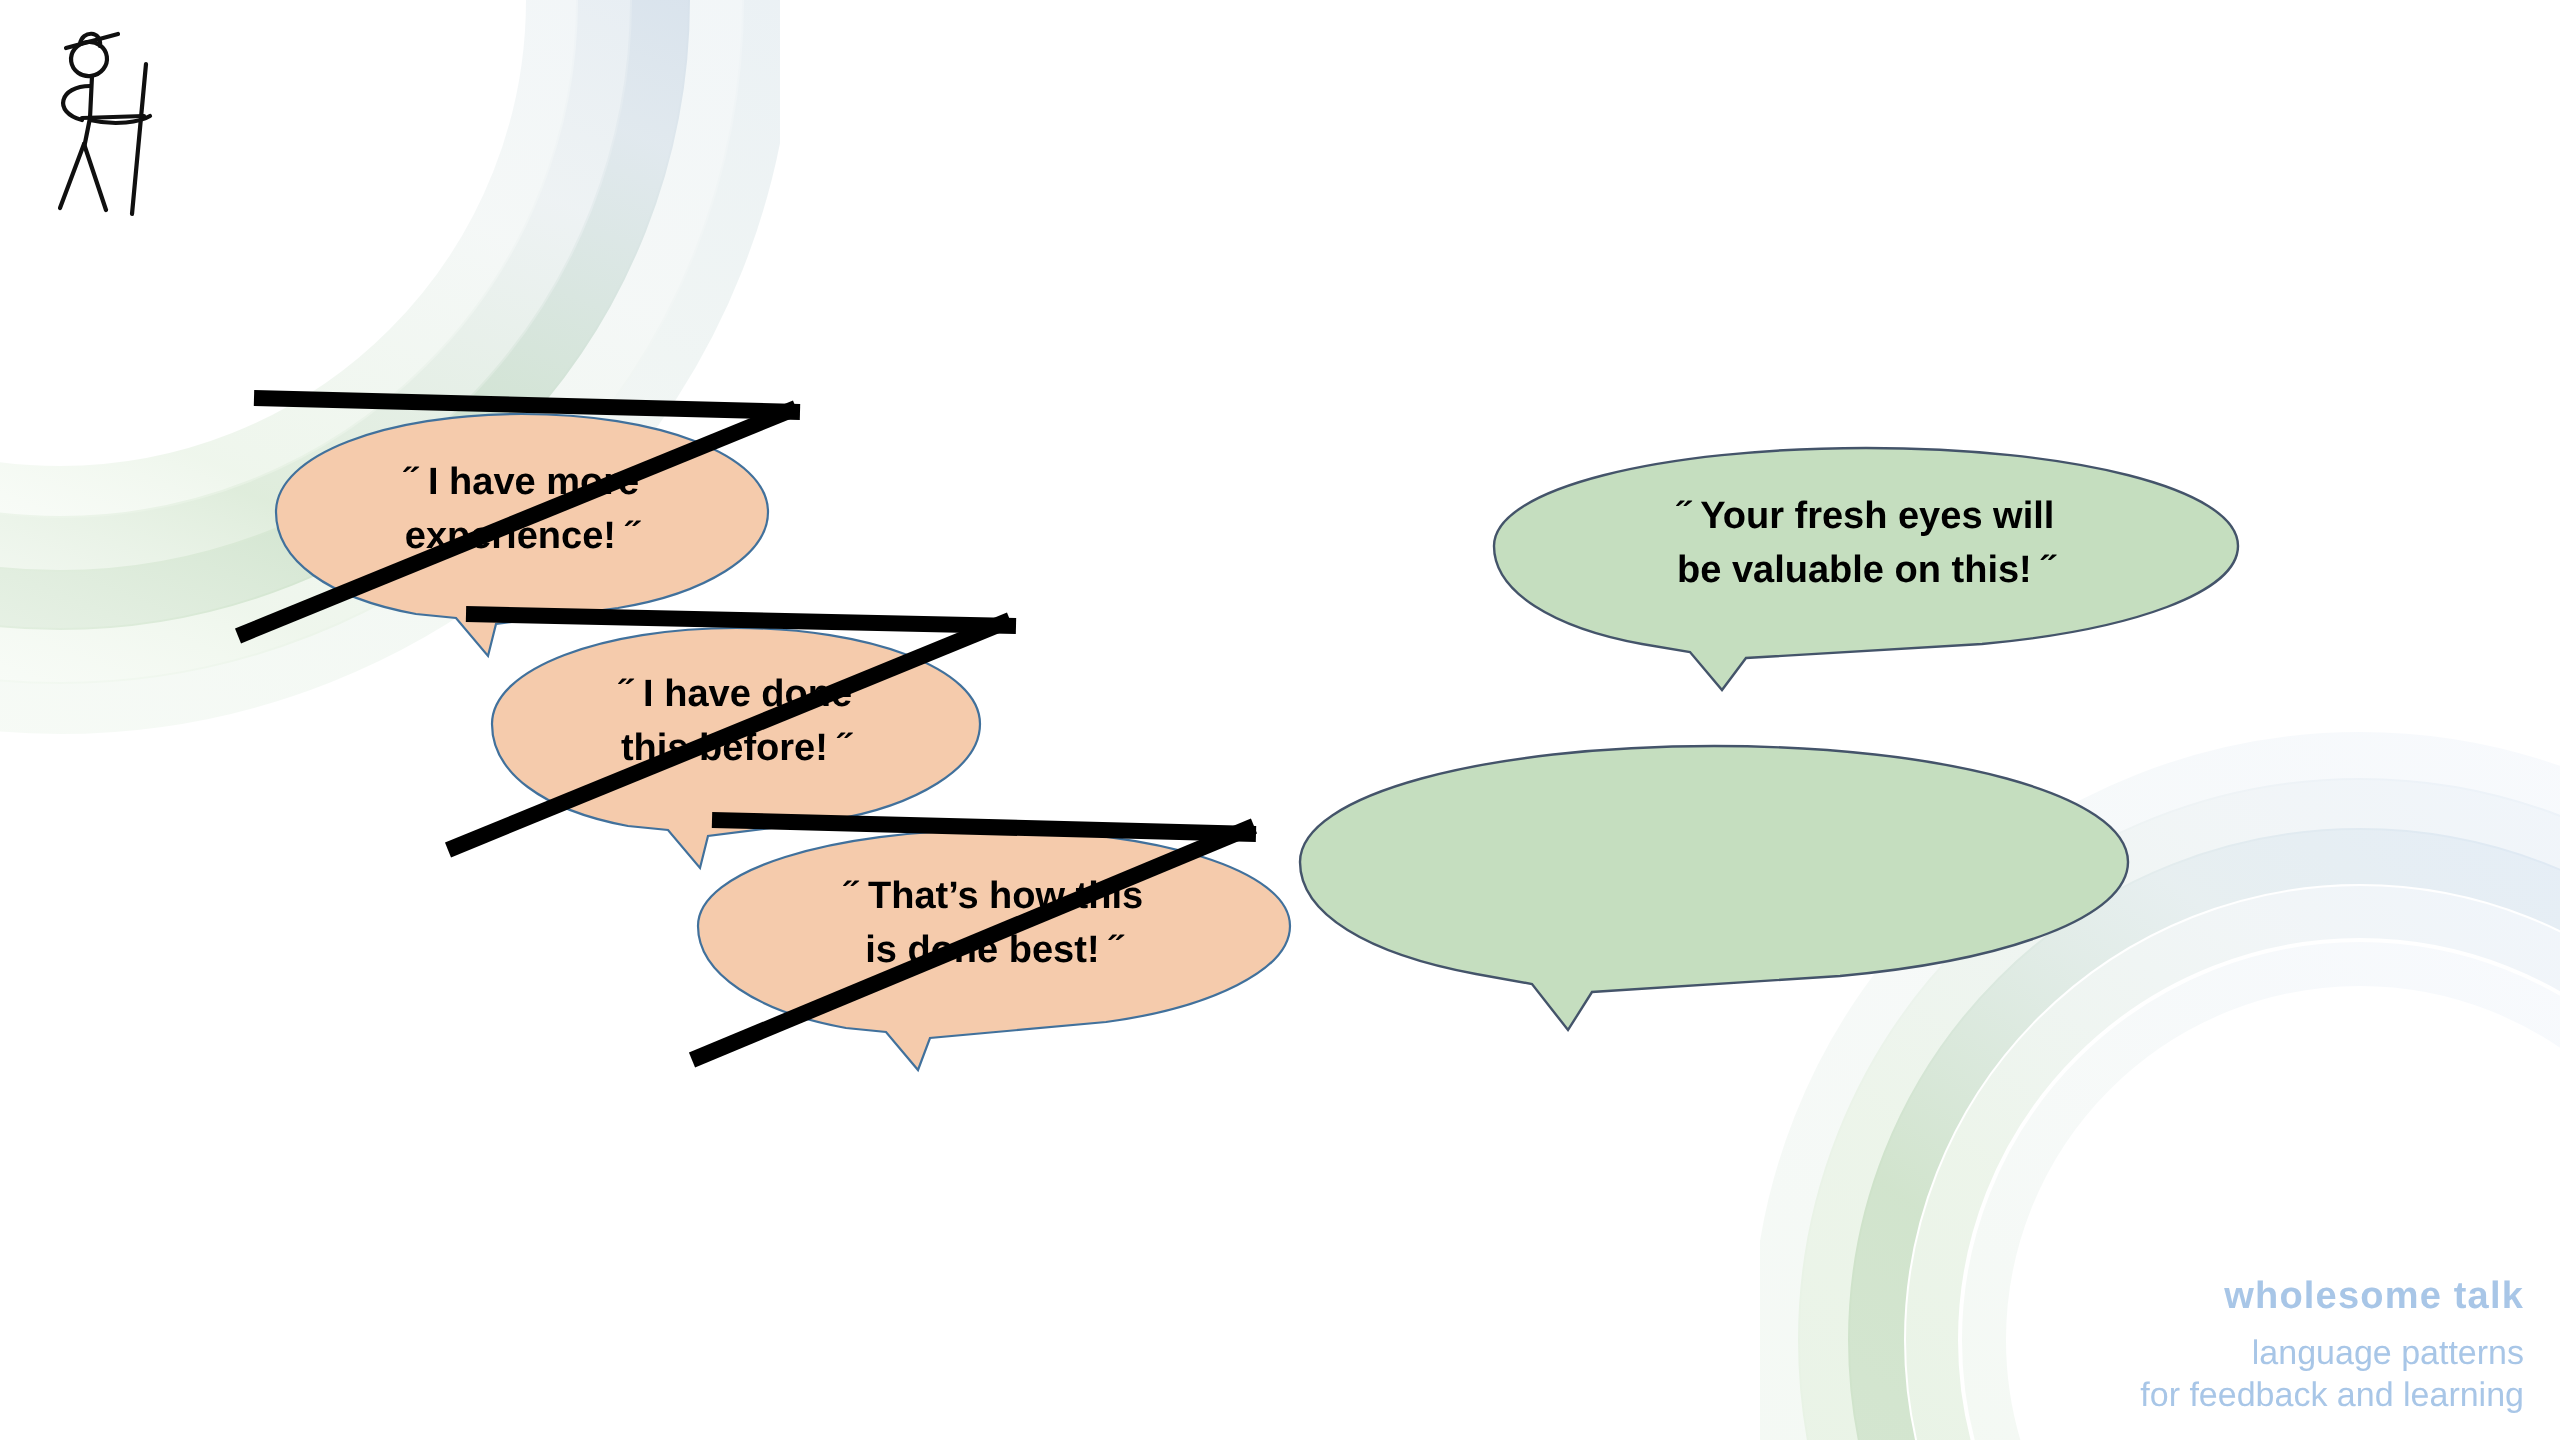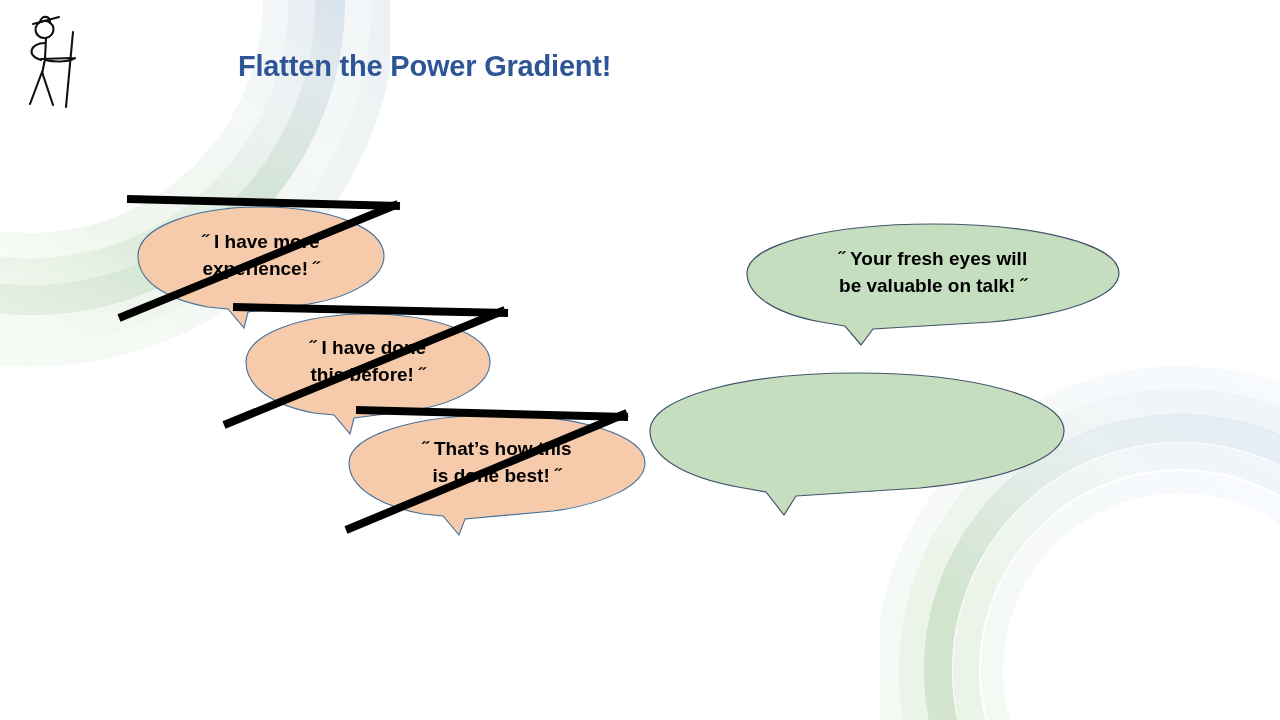--- a/index.html
+++ b/index.html
@@ -209,21 +209,20 @@
 
       <path d="M21 47 L52 46"></path>
 
       <path d="M22 60 L10 92"></path>
       <path d="M22 60 L33 93"></path>
 
       <path d="M53 20 L46 95"></path>
     </g>
   </svg>
 
-  <div id="slide-title">Flatten the Power Gradient!</div>
 
   <div class="bubble bubble-orange" id="bubble-orange-1">
     <svg width="250" height="125" viewBox="0 0 250 125">
       <path d="M125 2
                C 192 2, 248 22, 248 51
                C 248 73, 216 92, 173 99
                L 112 107
                L 108 123
                L 92 104
                L 72 102
@@ -272,21 +271,21 @@
                C 290 2, 374 22, 374 51
                C 374 74, 322 93, 246 100
                L 128 107
                L 116 123
                L 100 104
                L 76 100
                C 32 92, 2 74, 2 51
                C 2 22, 86 2, 188 2 Z" fill="#c5debf" stroke="#44546a" stroke-width="1.2"></path>
     </svg>
     <div class="bubble-text">˝ Your fresh eyes will
-be valuable on talk! ˝</div>
+be valuable on this! ˝</div>
   </div>
 
   <div class="bubble bubble-green" id="bubble-green-2">
     <svg width="418" height="146" viewBox="0 0 418 146">
       <path d="M209 2
                C 323 2, 416 26, 416 60
                C 416 87, 358 109, 272 117
                L 148 125
                L 136 144
                L 118 121
@@ -303,14 +302,19 @@
       <line x1="119" y1="318" x2="398" y2="204"></line>
 
       <line x1="233" y1="307" x2="508" y2="313"></line>
       <line x1="224" y1="425" x2="505" y2="310"></line>
 
       <line x1="356" y1="410" x2="628" y2="417"></line>
       <line x1="346" y1="530" x2="627" y2="413"></line>
     </g>
   </svg>
 
+  <div id="branding">
+    <div id="brand-name">wholesome talk</div>
+    <div class="brand-tagline-line">language patterns</div>
+    <div class="brand-tagline-line">for feedback and learning</div>
+  </div>
 
 </div>
 
 </body></html>

